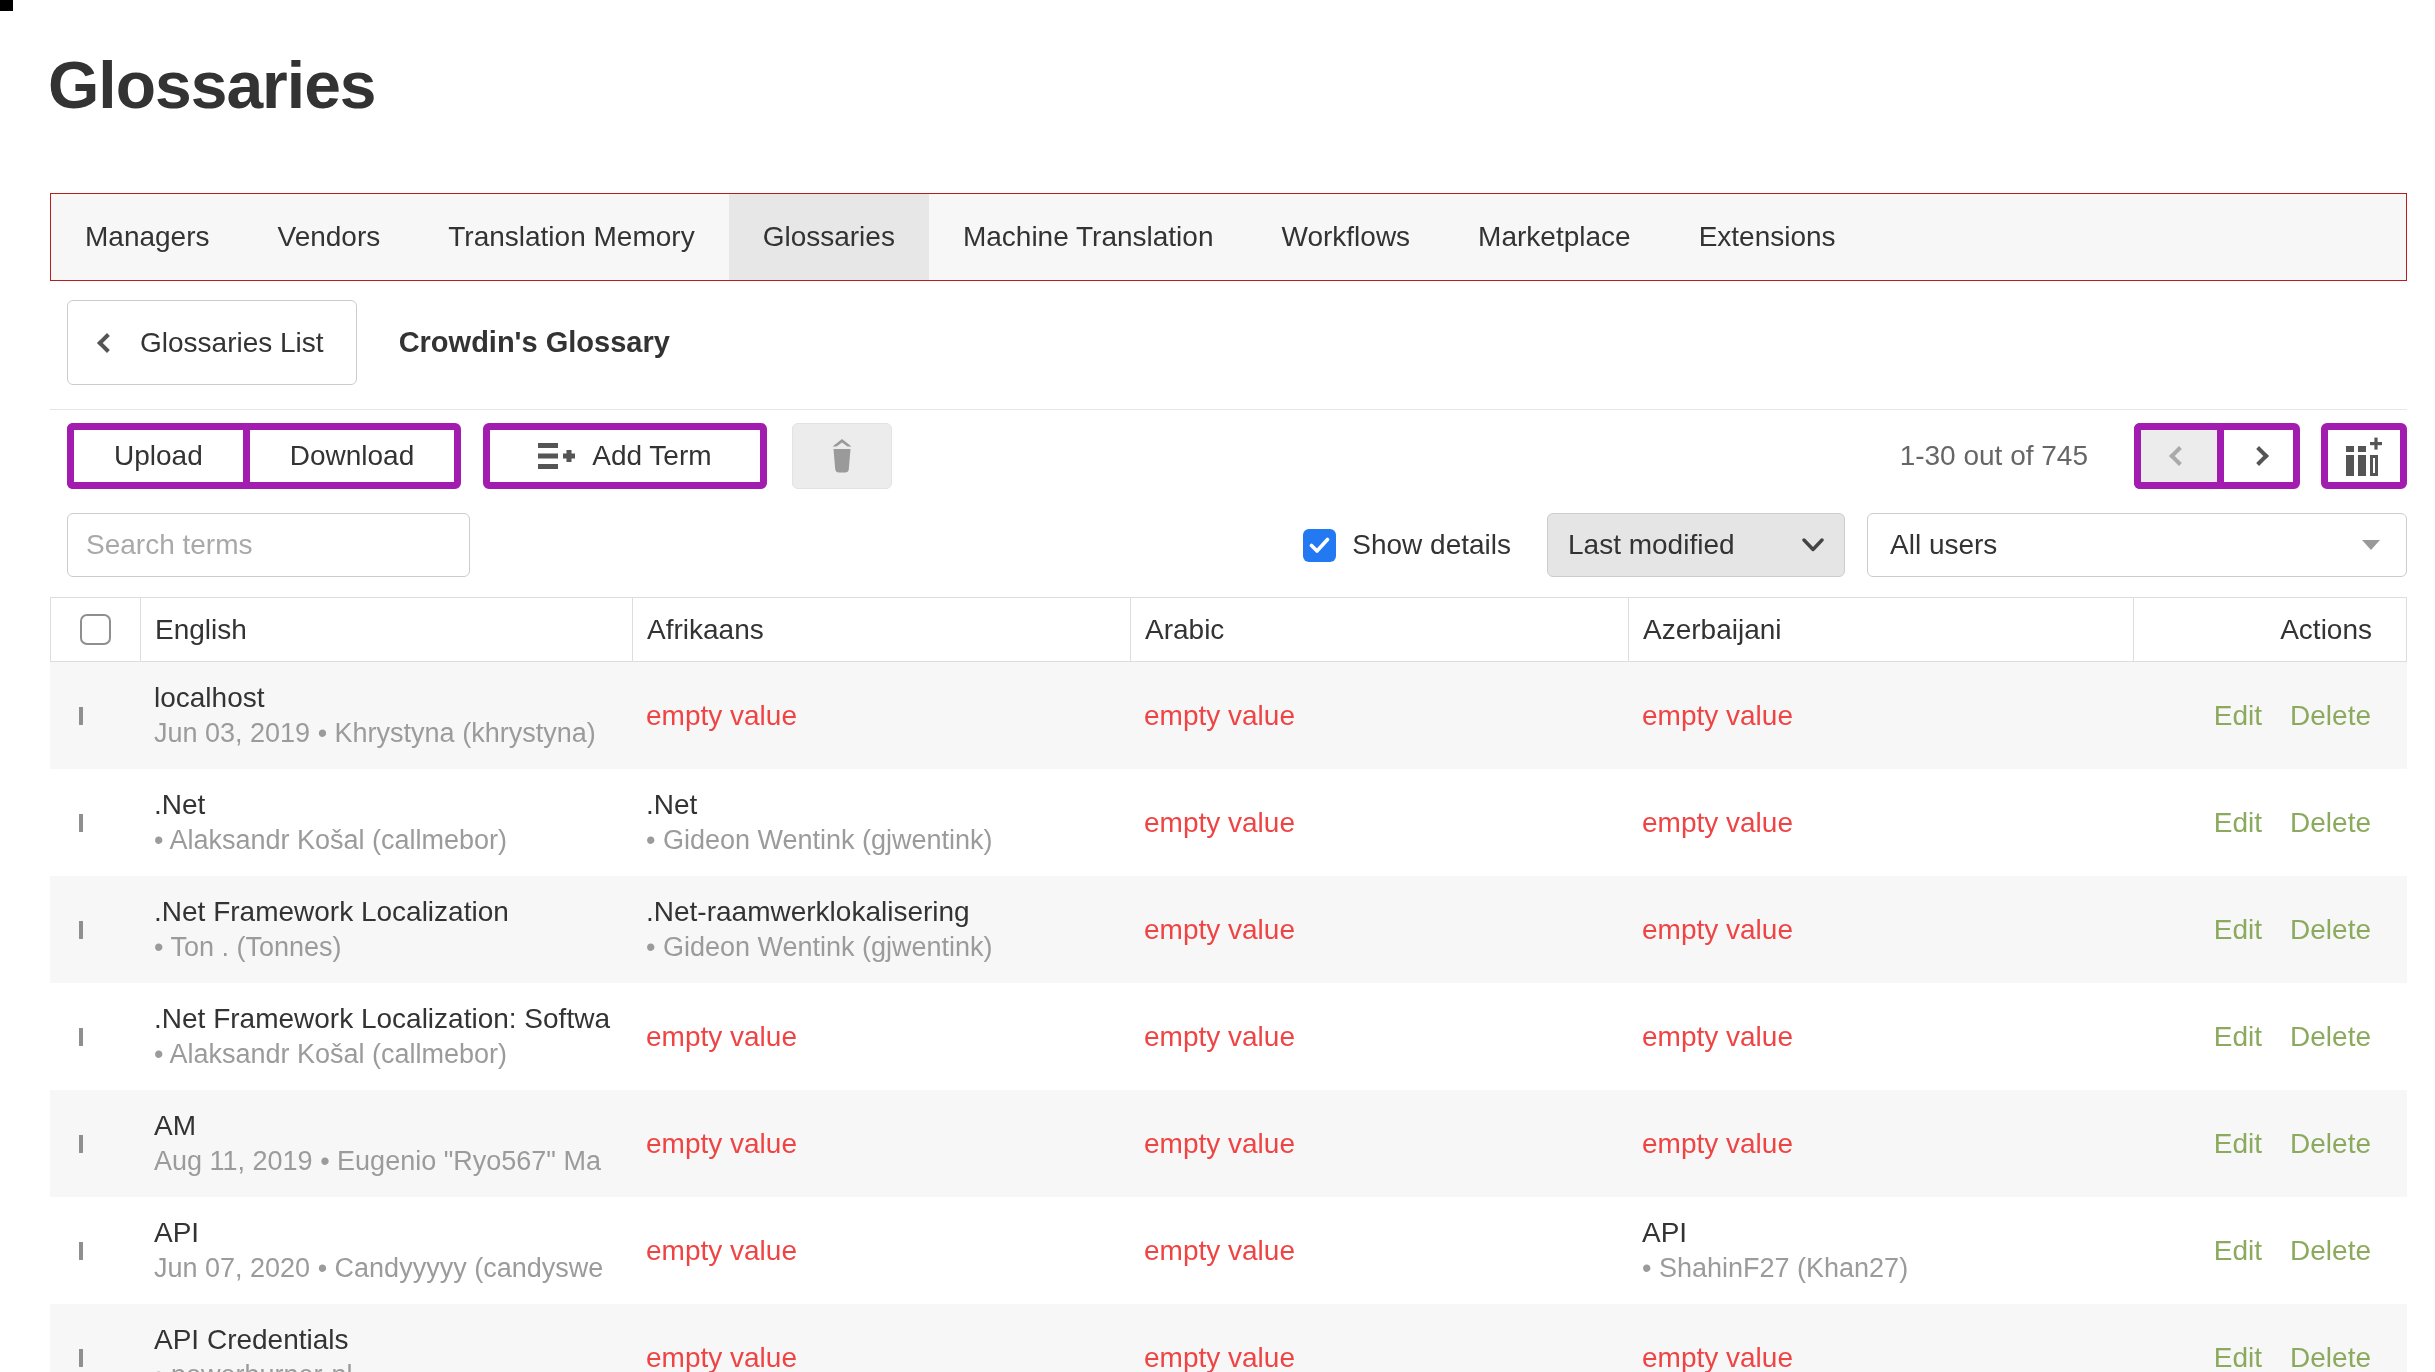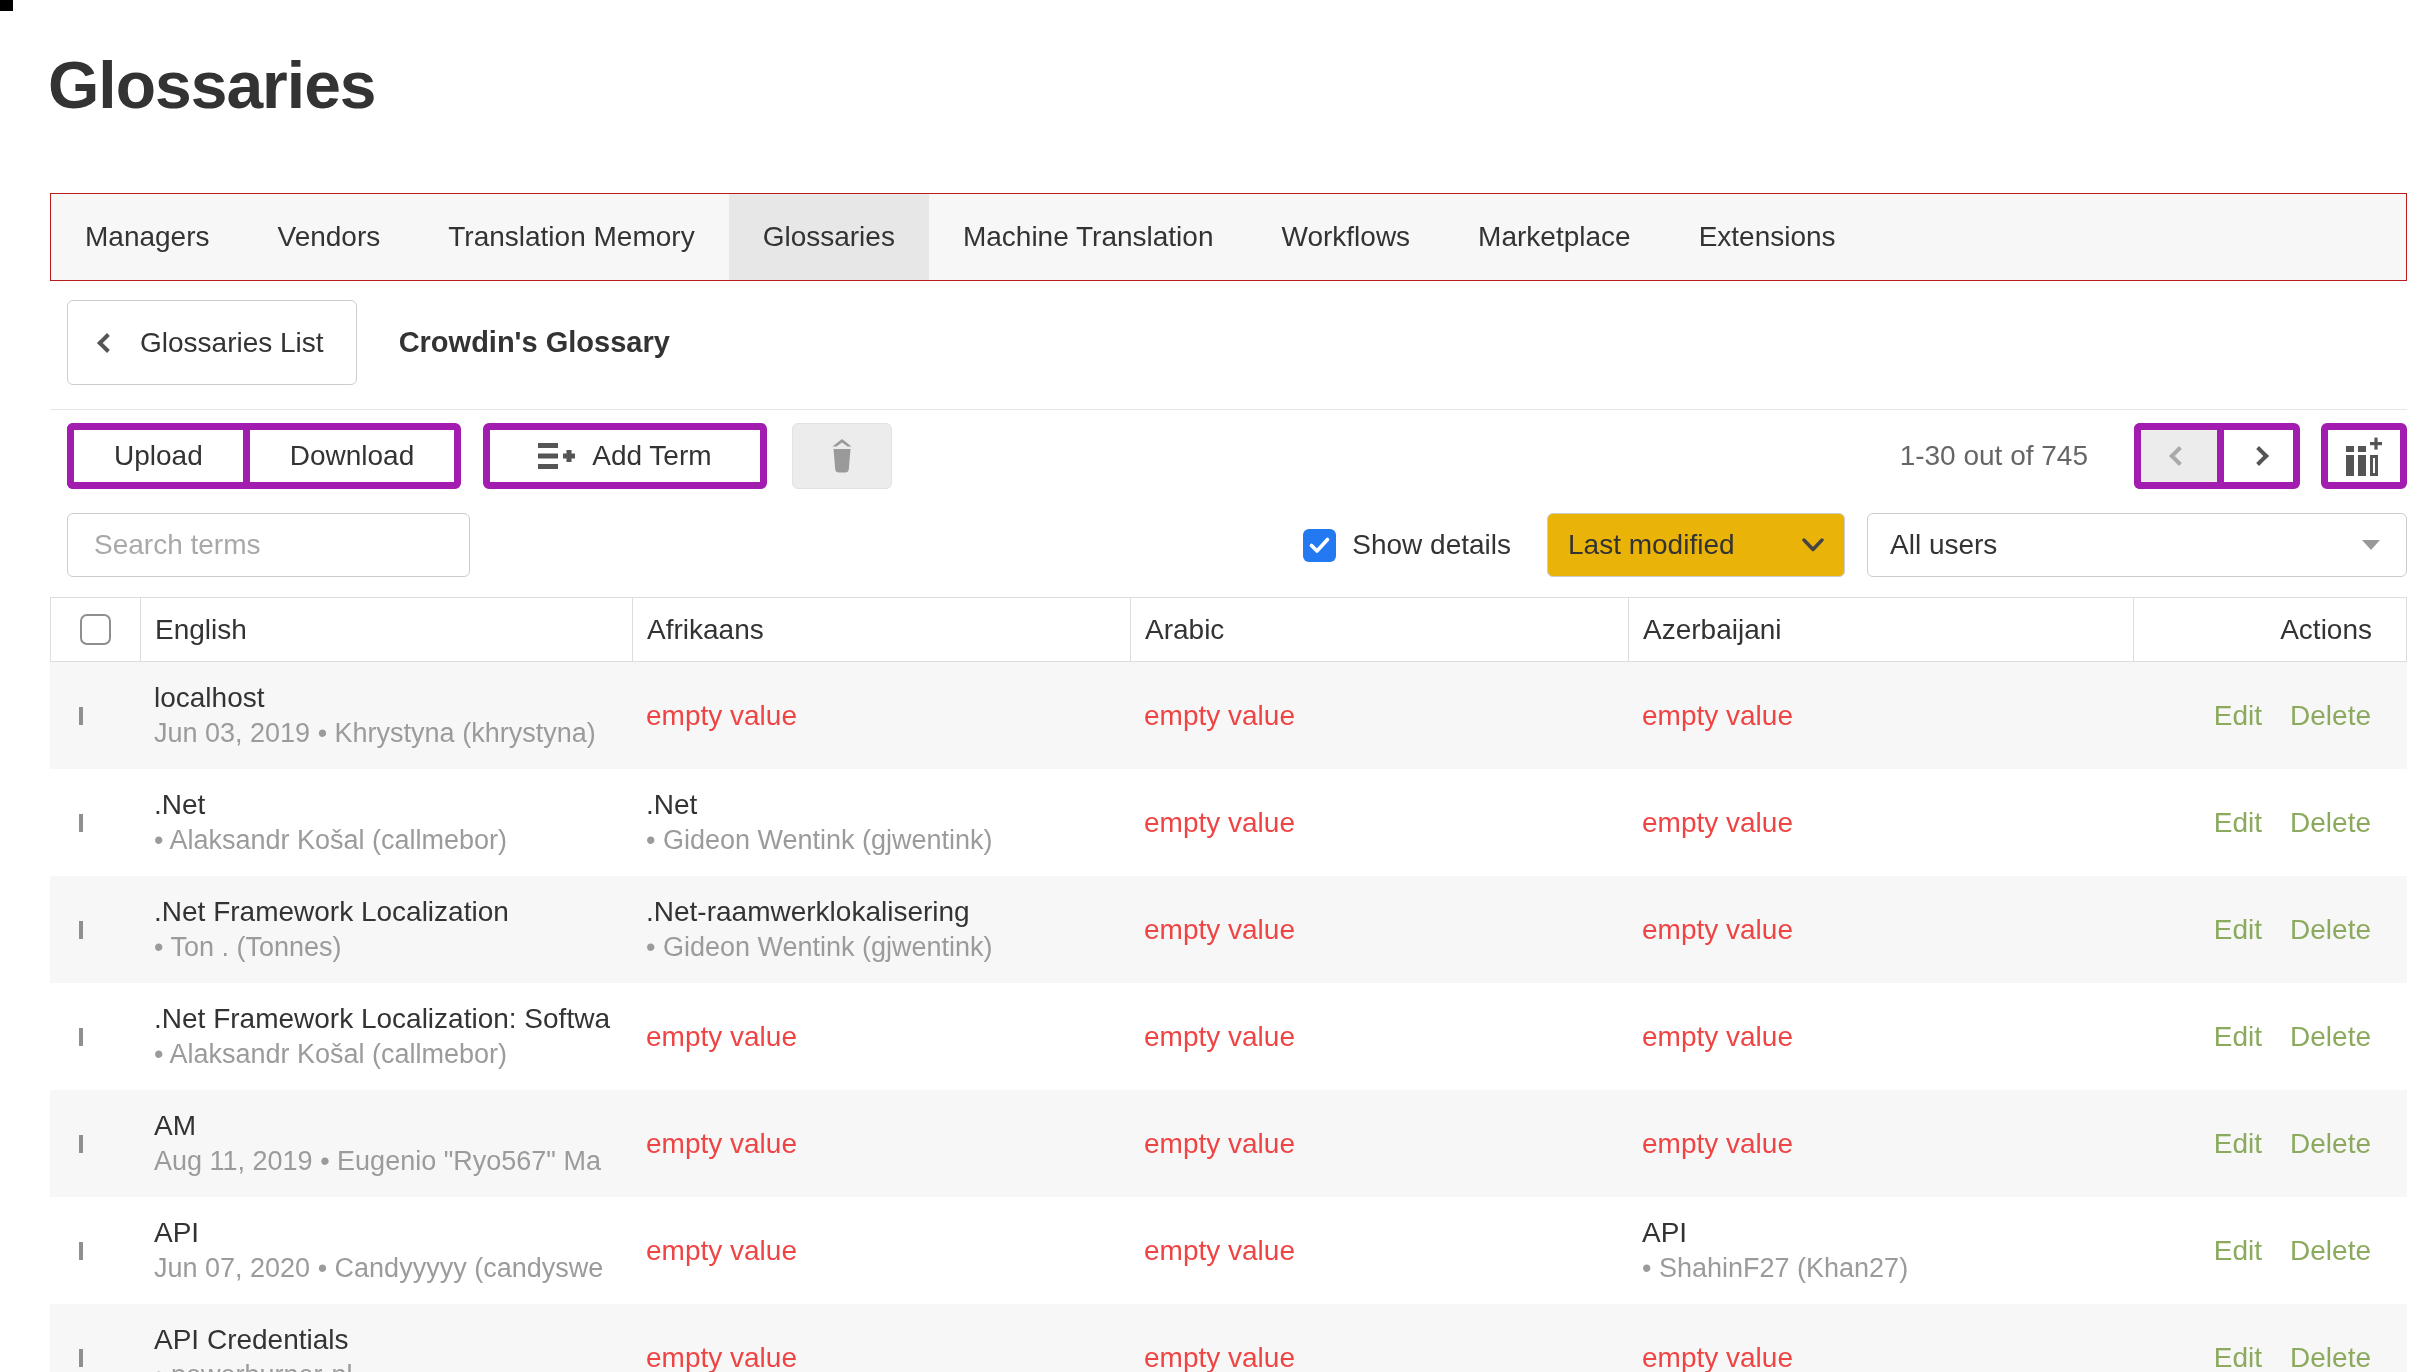--- a/index.html
+++ b/index.html
@@ -38,25 +38,25 @@
   .trash-btn { margin-left:25px; width:100px; background:#ececec; border:1px solid #e2e2e2; }
   .pag-text { margin-left:auto; font-size:28px; color:#666; white-space:nowrap; }
   .pager { display:flex; margin-left:46px; }
   .pager .btn { width:83px; }
   .pager .btn.prev { border-radius:6px 0 0 6px; border-right:none; background:#ececec; cursor:default; }
   .pager .btn.next { border-radius:0 6px 6px 0; }
   .columns-btn { margin-left:21px; width:86px; }
 
   
   .filterbar { margin:24px 28px 0 50px; display:flex; align-items:center; }
-  .search-input { margin-left:17px; width:403px; height:64px; border:1px solid #ccc; border-radius:6px; padding:0 26px; font-size:28px; color:#333; outline:none; font-family:inherit; }
+  .search-input { margin-left:17px; width:403px; height:64px; border:1px solid #ccc; border-radius:6px; padding:0 18px; font-size:28px; color:#333; outline:none; font-family:inherit; }
   .search-input::placeholder { color:#a9a9a9; }
   .show-details { margin-left:auto; display:flex; align-items:center; gap:16px; font-size:28px; color:#333; cursor:pointer; }
   .cb-on { width:33px; height:33px; background:#2379f2; border-radius:6px; display:flex; align-items:center; justify-content:center; }
-  .sort-select { margin-left:36px; width:298px; height:64px; border:1px solid #ccc; border-radius:6px; background:#eab308; display:flex; align-items:center; justify-content:space-between; padding:0 20px; font-size:28px; color:#333; cursor:pointer; }
+  .sort-select { margin-left:36px; width:298px; height:64px; border:1px solid #ccc; border-radius:6px; background:#e5e5e5; display:flex; align-items:center; justify-content:space-between; padding:0 20px; font-size:28px; color:#333; cursor:pointer; }
   .users-select { margin-left:22px; width:540px; height:64px; border:1px solid #ccc; border-radius:6px; background:#fff; display:flex; align-items:center; justify-content:space-between; padding:0 26px 0 22px; font-size:28px; color:#333; cursor:pointer; }
   .caret-down { width:0; height:0; border-left:9px solid transparent; border-right:9px solid transparent; border-top:10px solid #999; }
 
   
   .table { margin:20px 28px 0 50px; }
   .thead { display:flex; height:65px; border:1px solid #ddd; background:#fff; font-size:28px; color:#333; }
   .th { height:100%; display:flex; align-items:center; padding:0 14px; border-right:1px solid #ddd; overflow:hidden; white-space:nowrap; }
   .th:last-child { border-right:none; justify-content:flex-end; padding-right:36px; }
   .c0 { width:90px; flex:none; }
   .c1 { width:492px; flex:none; }

